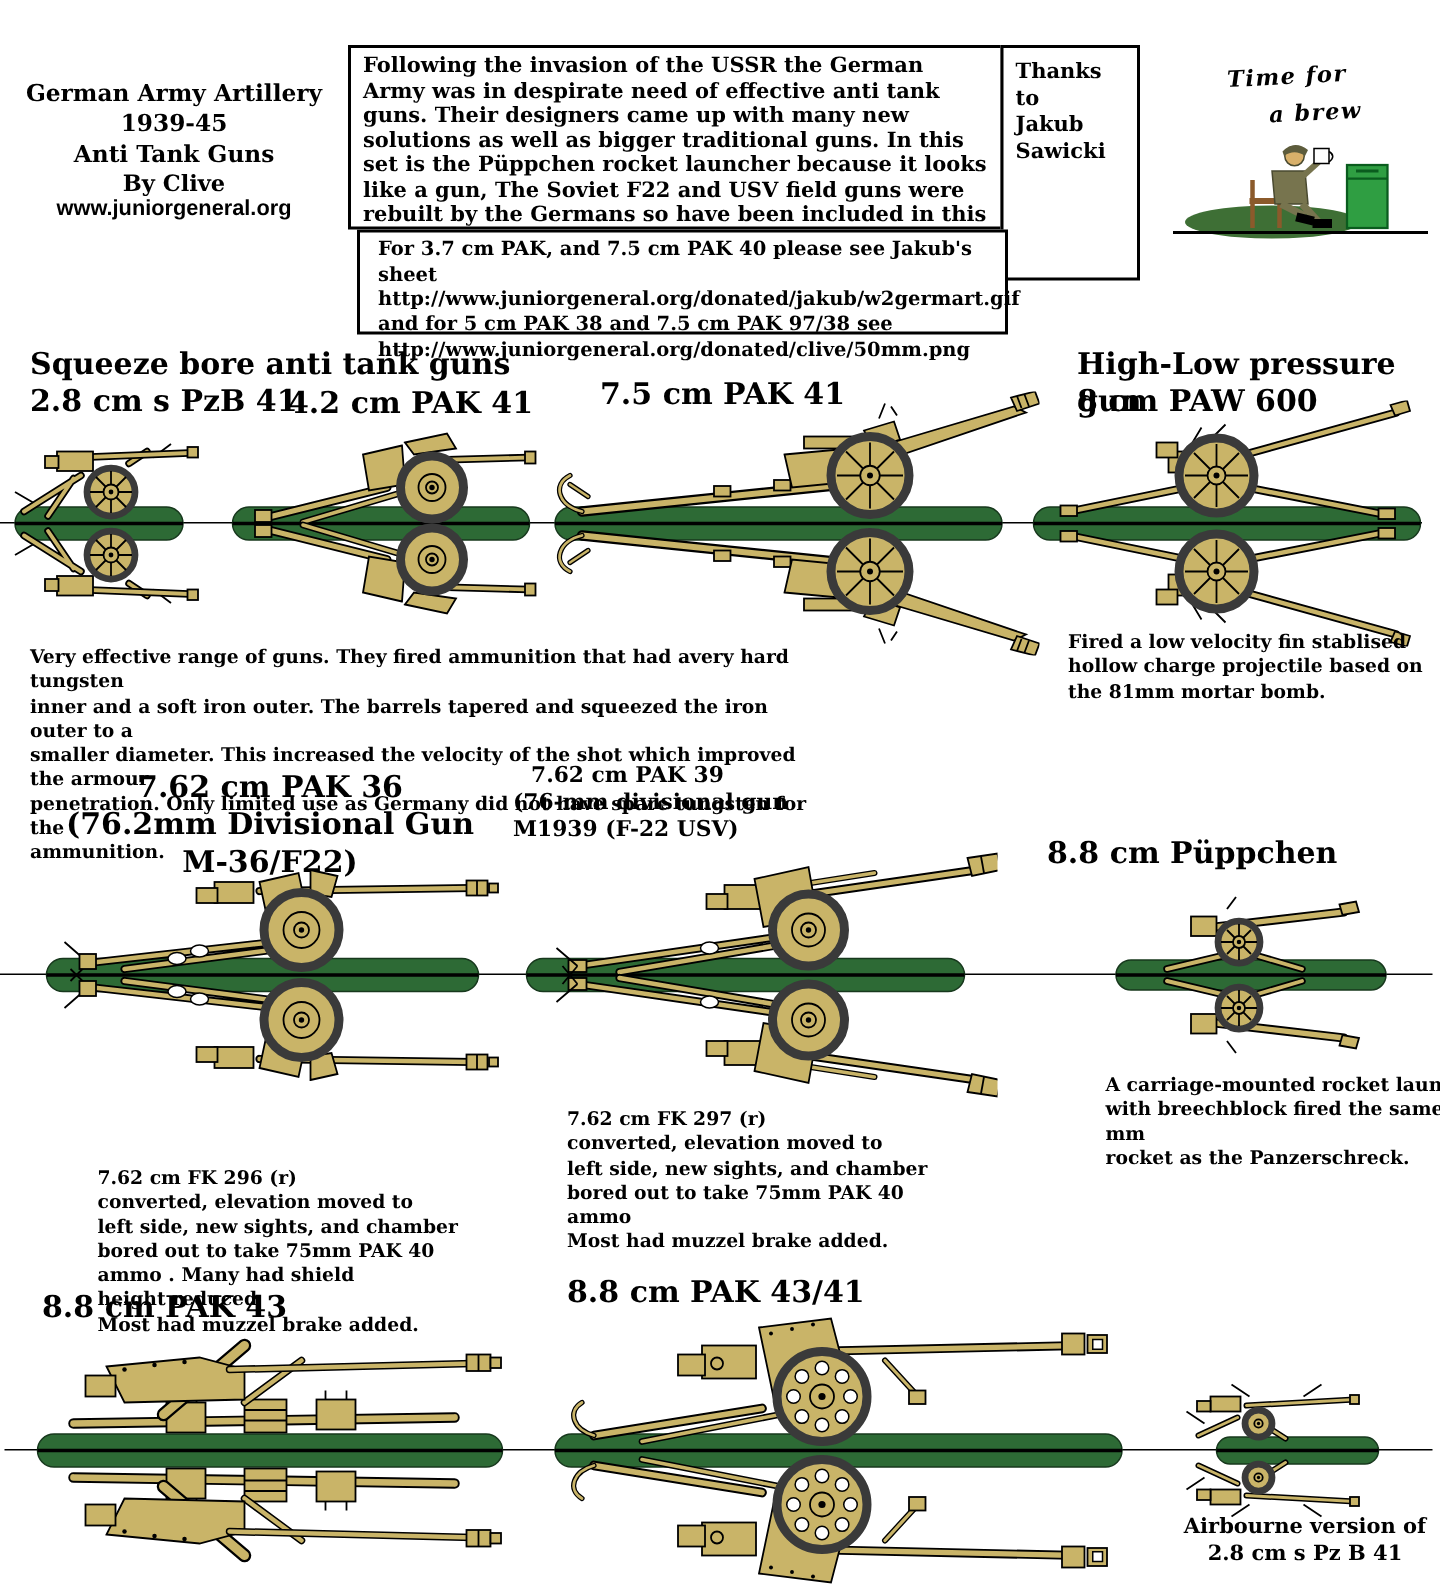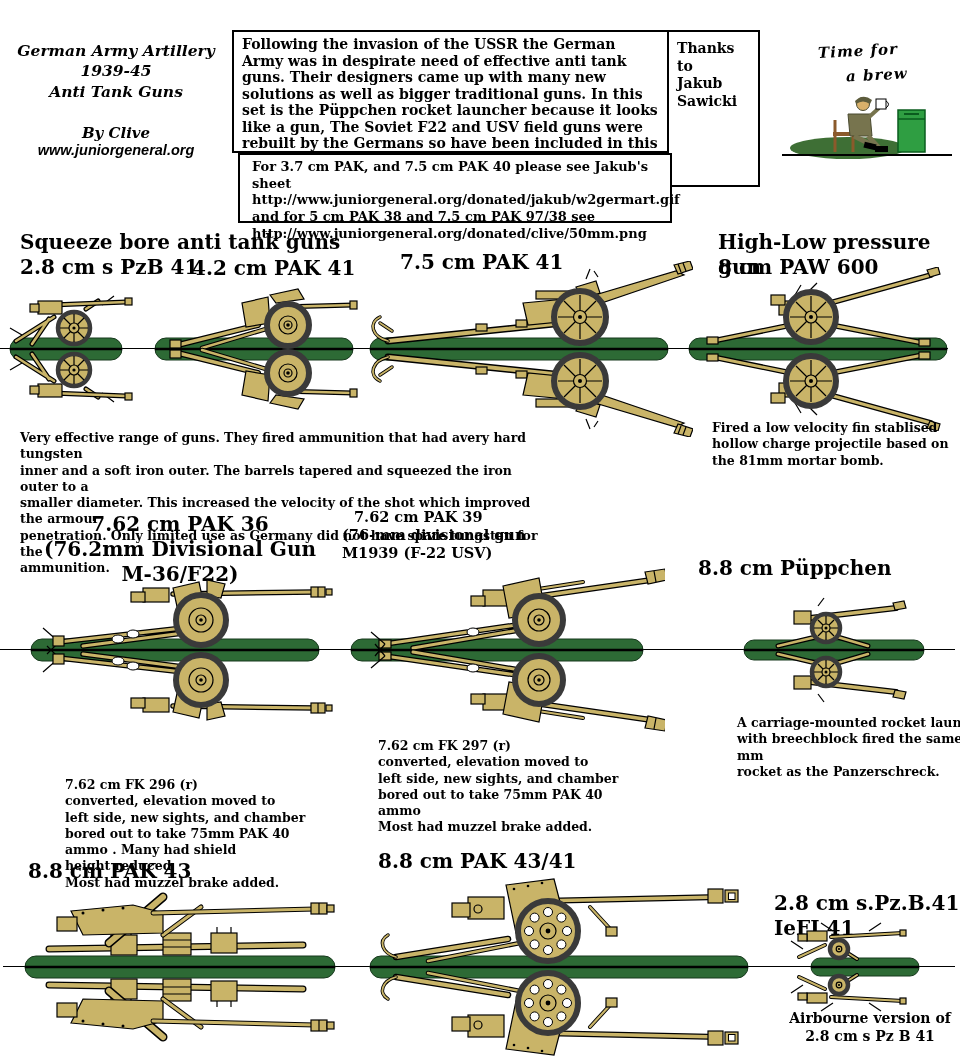--- a/index.html
+++ b/index.html
@@ -20,29 +20,29 @@
   .mid{stroke:#000;stroke-width:2.4;}
   .tire2{fill:var(--gun-tan);stroke:var(--tire-gray);stroke-width:6;}
   .tire2s{fill:var(--gun-tan);stroke:var(--tire-gray);stroke-width:4.5;}
   .spk{stroke:#000;stroke-width:1.2;fill:none;}
   .O{stroke:#000;fill:none;stroke-linecap:round;}
   .I{stroke:var(--gun-tan);fill:none;stroke-linecap:round;}
   .wht{fill:#fff;stroke:#000;stroke-width:1;}
   .script{font-style:italic;font-size:15px;transform:rotate(-3deg);letter-spacing:1px;}
   #title-block{text-align:center;}
   #title-block .t{font-size:15.5px;line-height:1.32;}
-  #title-block .by{font-size:15px;margin-top:22px;}
+  #title-block .by{font-size:15px;}
   #title-block .url{font-family:"Liberation Sans",sans-serif;font-size:14.5px;}
 </style>
 </head>
 <body>
 
 <div id="sheet">
 
-  <div id="title-block" class="abs" style="left:8px;top:41px;width:216px;font-style:italic;">
+  <div id="title-block" class="abs" style="left:8px;top:52px;width:216px;">
     <div class="t pre">German Army Artillery
 1939-45
 Anti Tank Guns</div>
     <div class="by">By Clive</div>
     <div class="url">www.juniorgeneral.org</div>
   </div>
 
   <div class="abs box" style="left:232px;top:30px;width:437px;height:123px;padding:4px 8px;font-size:14px;line-height:1.18;">
     <span class="pre">Following the invasion of the USSR the German Army was in despirate need of effective anti tank guns. Their designers came up with many new solutions as well as bigger traditional guns. In this set is the Püppchen rocket launcher because it looks like a gun, The Soviet F22 and USV field guns were rebuilt by the Germans so have been included in this set.</span>
   </div>
@@ -279,21 +279,20 @@
 left side, new sights, and chamber
 bored out to take 75mm PAK 40
 ammo
 Most had muzzel brake added.</div>
   <div class="abs note pre" style="left:693px;top:715px;width:265px;margin-left:44px;">A carriage-mounted rocket launcher
 with breechblock fired the same 88-mm
 rocket as the Panzerschreck.</div>
 
   <div class="abs lbl" style="left:28px;top:859px;">8.8 cm PAK 43</div>
   <div class="abs lbl" style="left:378px;top:849px;">8.8 cm PAK 43/41</div>
-  <div class="abs lbl" style="left:774px;top:891px;">2.8 cm s.Pz.B.41 IeFI 41</div>
   <div class="abs lbl pre" style="left:770px;top:1010px;width:200px;text-align:center;font-size:14px;">Airbourne version of
 2.8 cm s Pz B 41</div>
 
   <svg class="gun" style="left:13px;top:883px;" width="344" height="168" viewBox="0 0 344 168">
     <rect class="baseoval" x="12" y="73" width="310" height="22" rx="11"></rect>
     <line class="mid" x1="12" y1="84" x2="322" y2="84"></line>
     <g id="g8">
       <path class="O" stroke-width="7" d="M36,66 L290,62"></path>
       <path class="I" stroke-width="4.5" d="M36,66 L290,62"></path>
       <rect class="tan" x="98" y="52" width="26" height="20"></rect>

